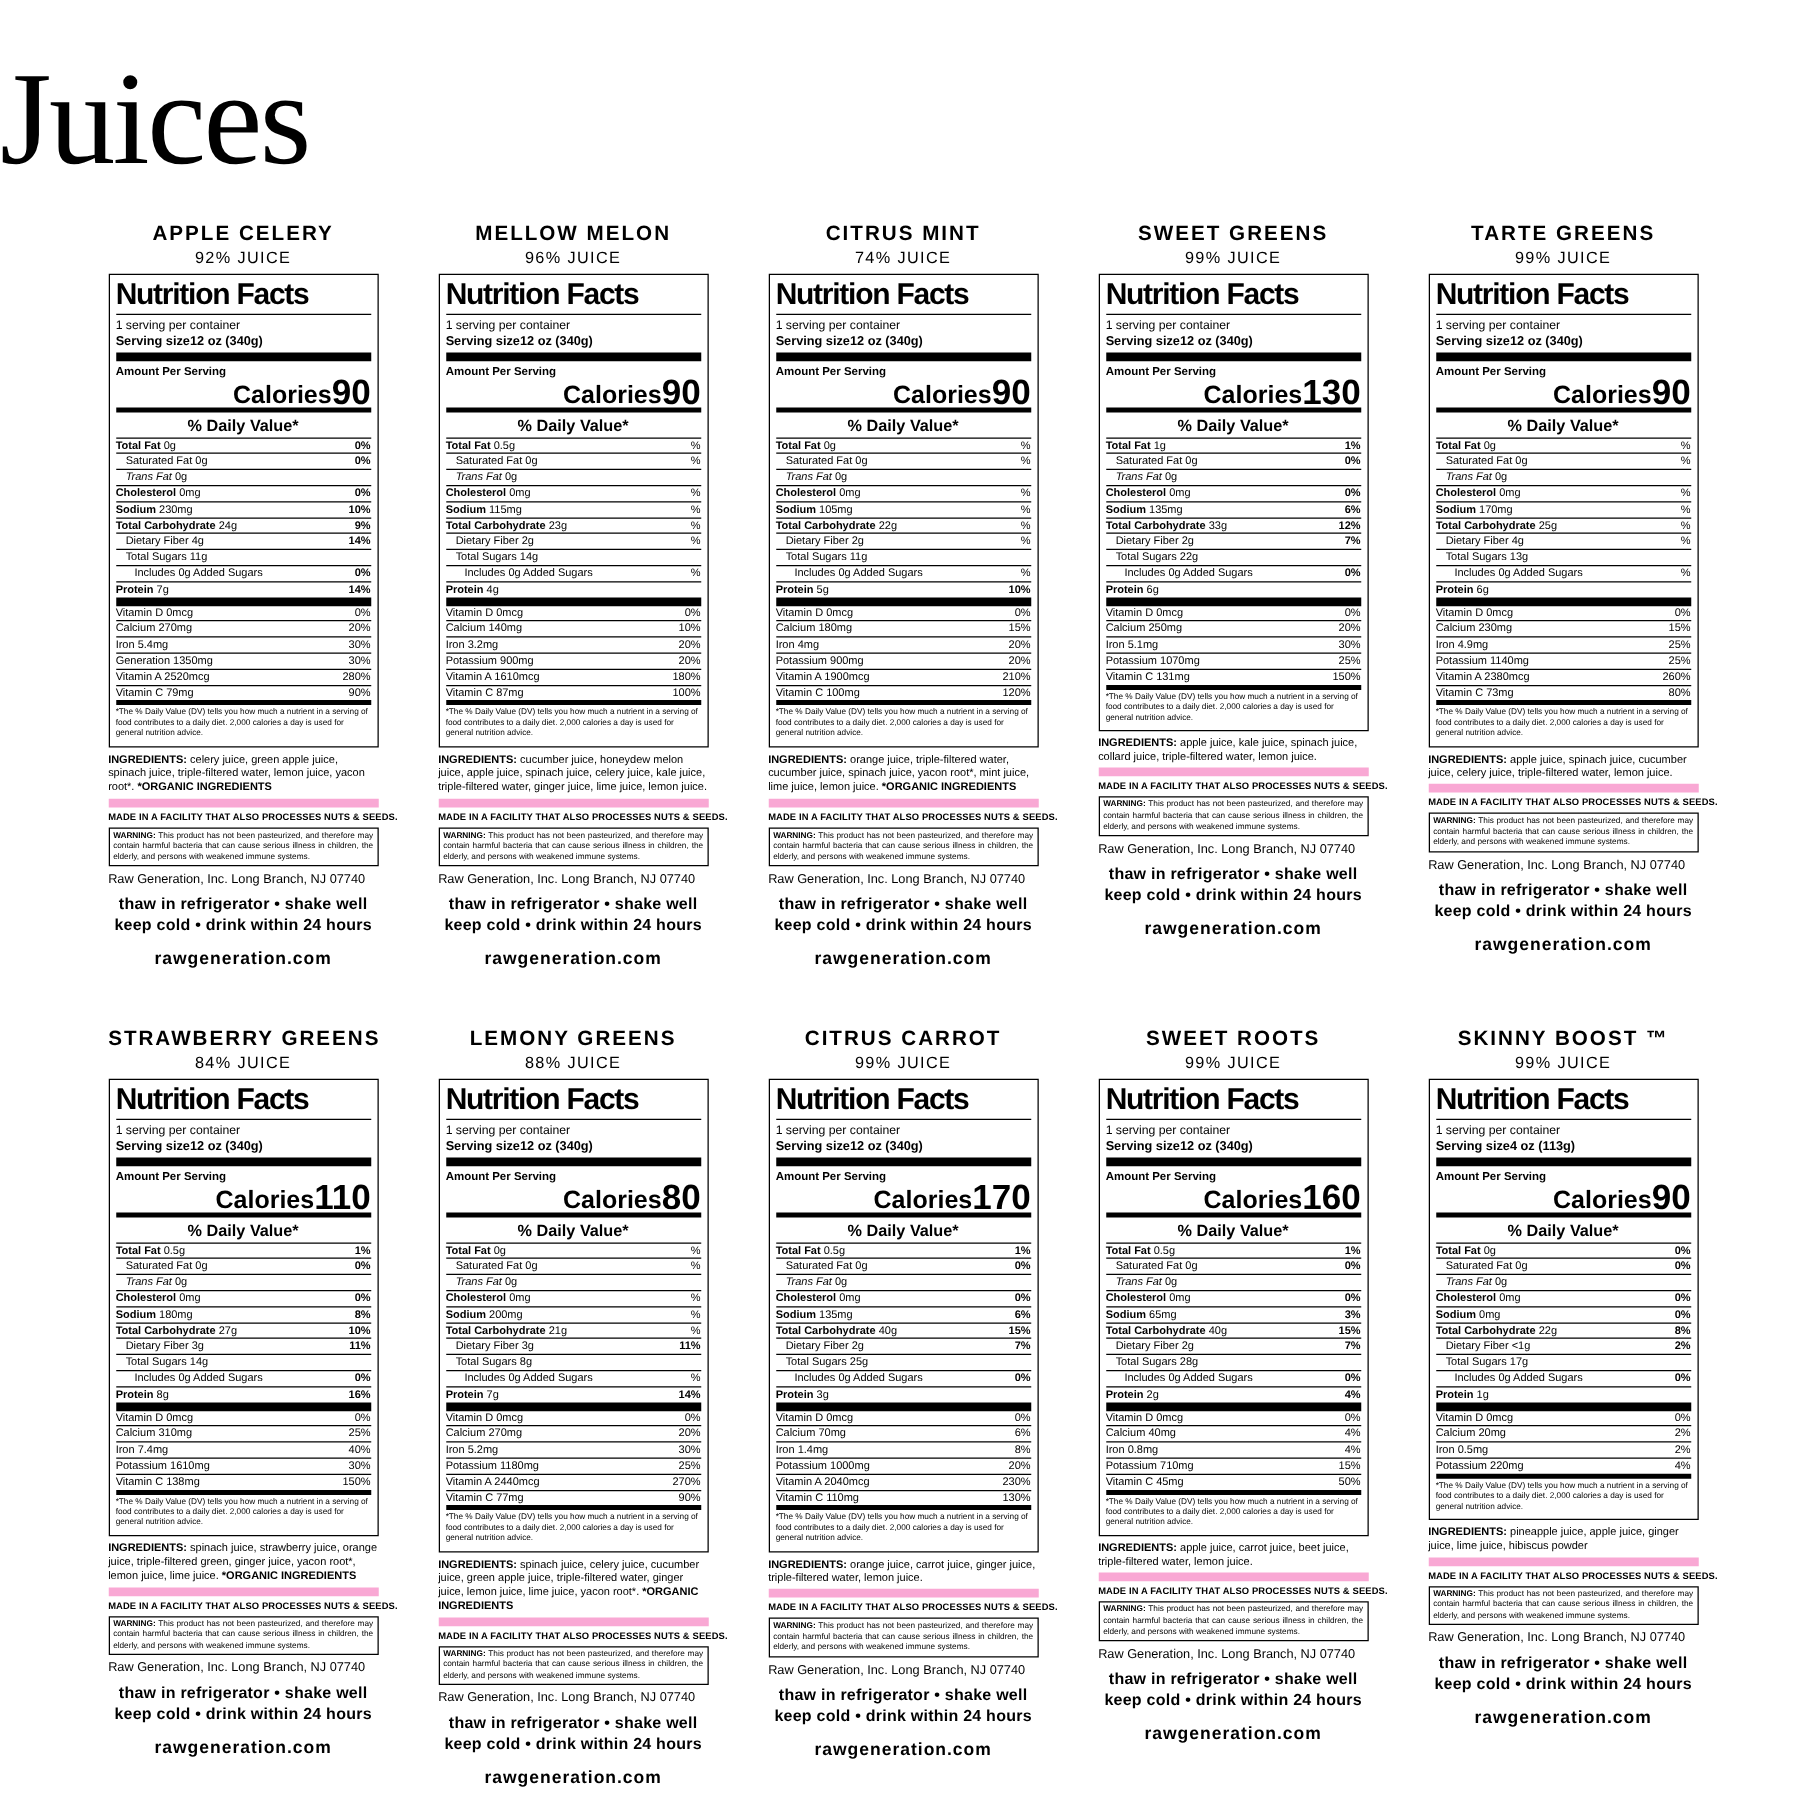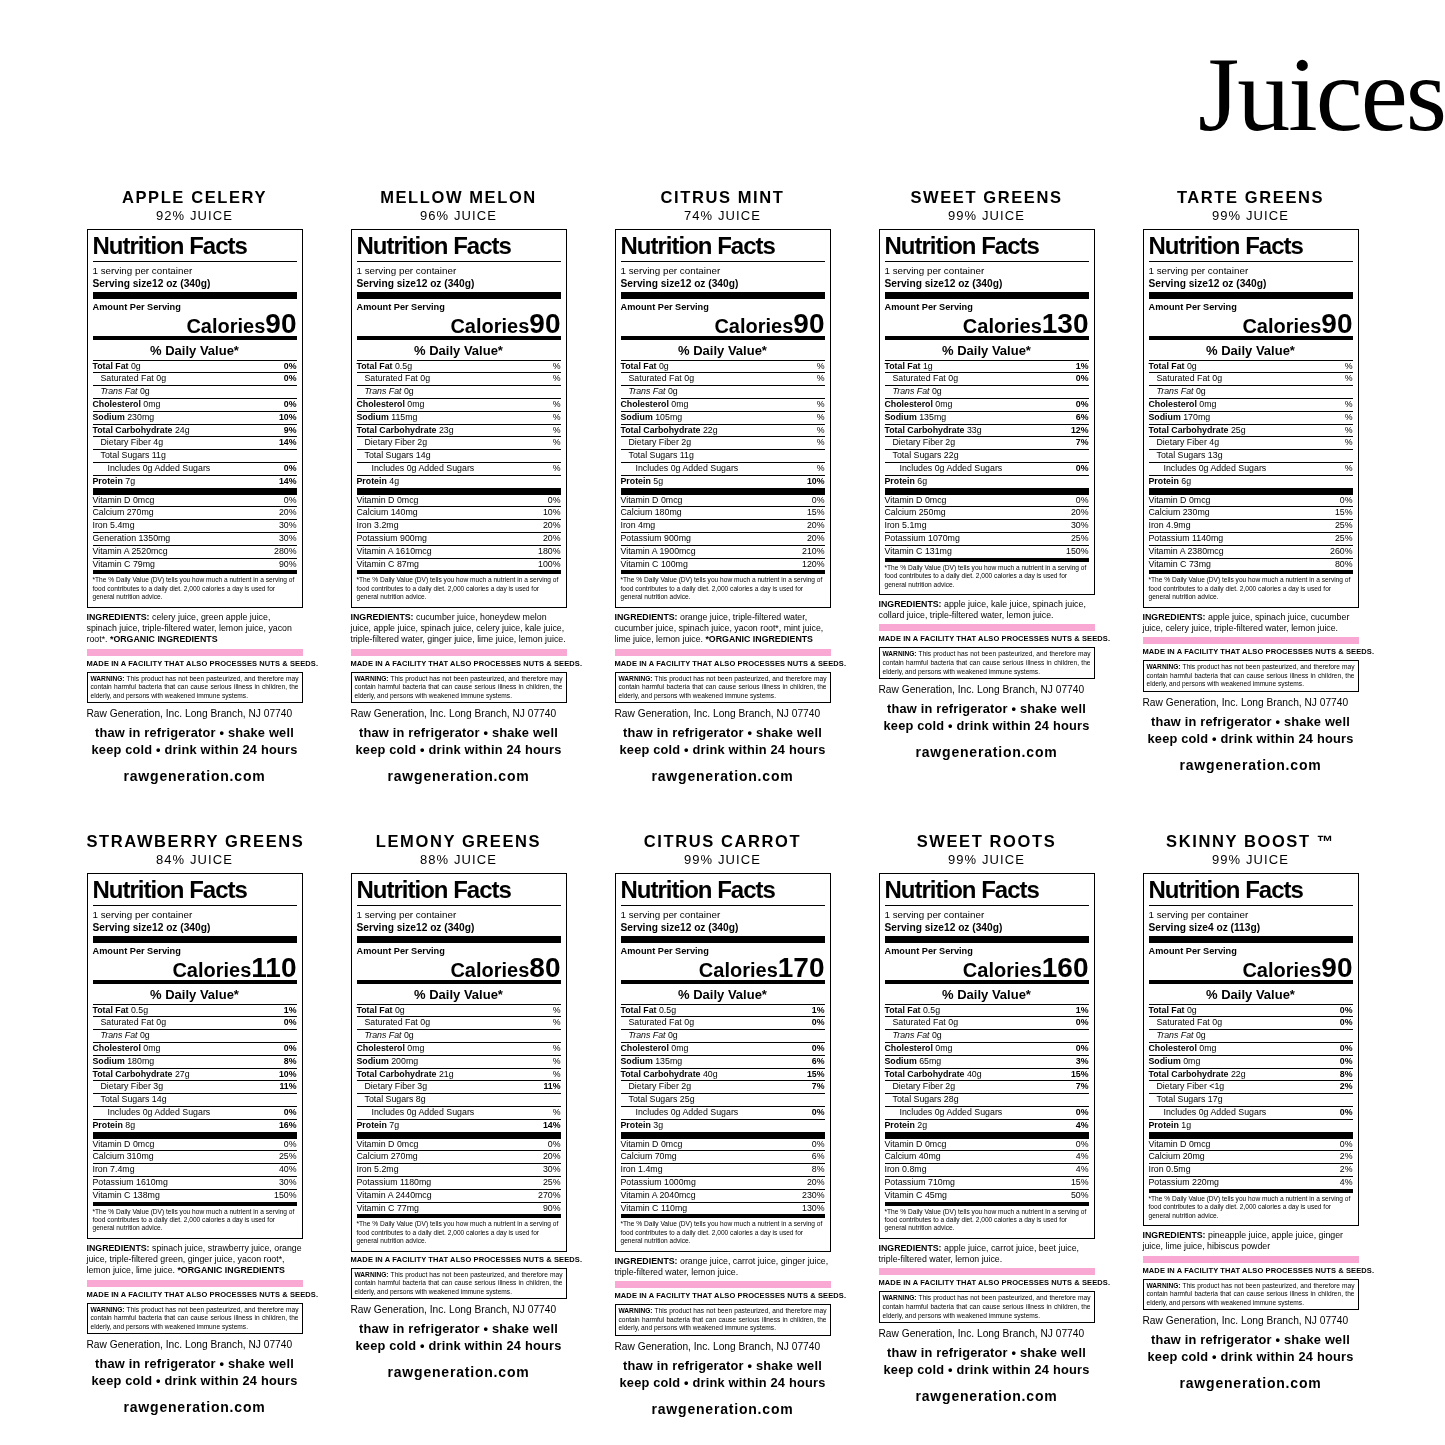--- a/index.html
+++ b/index.html
@@ -3,27 +3,27 @@
 <meta charset="utf-8">
 <style>
   html,body { margin:0; padding:0; }
   body {
     width:1445px; height:1445px; background:#ffffff; color:#000;
     font-family:"Liberation Sans", sans-serif; overflow:hidden;
     -webkit-text-size-adjust:none;
   }
   .page-title {
     font-family:"Liberation Serif", serif; font-weight:500;
-    font-size:106px; line-height:1; text-align:right;
+    font-size:106px; line-height:1; text-align:left;
     margin:42px 0 0 0; letter-spacing:-2px;
   }
   .grid {
     display:grid; grid-template-columns:repeat(5,216px);
     column-gap:34px; row-gap:24px; justify-content:center;
-    margin-top:40px; align-items:start;gap:48px;
+    margin-top:30px; align-items:start;gap:48px;
   }
   .cell { width:216px; }
   .product-name { font-size:16.5px; font-weight:bold; letter-spacing:1.6px; text-align:center; white-space:nowrap; line-height:1.1; }
   .juice-pct { font-size:13px; letter-spacing:1.1px; text-align:center; margin-top:2px; }
 
   .panel { border:1.5px solid #000; margin-top:6px; padding:4px 5px 5px 5px; background:#fff; }
   .nf-title { font-size:24px; font-weight:700; letter-spacing:-1px; line-height:1; padding-bottom:3px; border-bottom:1px solid #000; white-space:nowrap; }
   .serv1 { font-size:9.8px; padding-top:3px; line-height:1.2; }
   .serv2 { display:flex; font-weight:bold; font-size:10.2px; padding:1px 0 3px 0; }
   .bar-thick { height:7px; background:#000; }
@@ -776,20 +776,24 @@
               <span class="dv">270%</span>
             </div>
             <div class="row">
               <span class="nm">Vitamin C 77mg</span>
               <span class="dv">90%</span>
             </div>
           </div>
       <div class="bar-med"></div>
       <div class="fn">*The % Daily Value (DV) tells you how much a nutrient in a serving of food contributes to a daily diet. 2,000 calories a day is used for general nutrition advice.</div>
     </div>
+    <div class="ingredients">
+      <span class="lbl">INGREDIENTS:</span>
+      <span> spinach juice, celery juice, cucumber juice, green apple juice, triple-filtered water, ginger juice, lemon juice, lime juice, yacon root*.</span><span class="organic"> *ORGANIC INGREDIENTS</span>
+    </div>
     <div class="facility">MADE IN A FACILITY THAT ALSO PROCESSES NUTS &amp; SEEDS.</div>
     <div class="warnbox">
       <span class="lbl">WARNING:</span>
       <span>This product has not been pasteurized, and therefore may contain harmful bacteria that can cause serious illness in children, the elderly, and persons with weakened immune systems.</span>
     </div>
     <div class="company">Raw Generation, Inc. Long Branch, NJ 07740</div>
     <div class="storage">
       <div>thaw in refrigerator  •  shake well</div>
       <div>keep cold  •  drink within 24 hours</div>
     </div>

